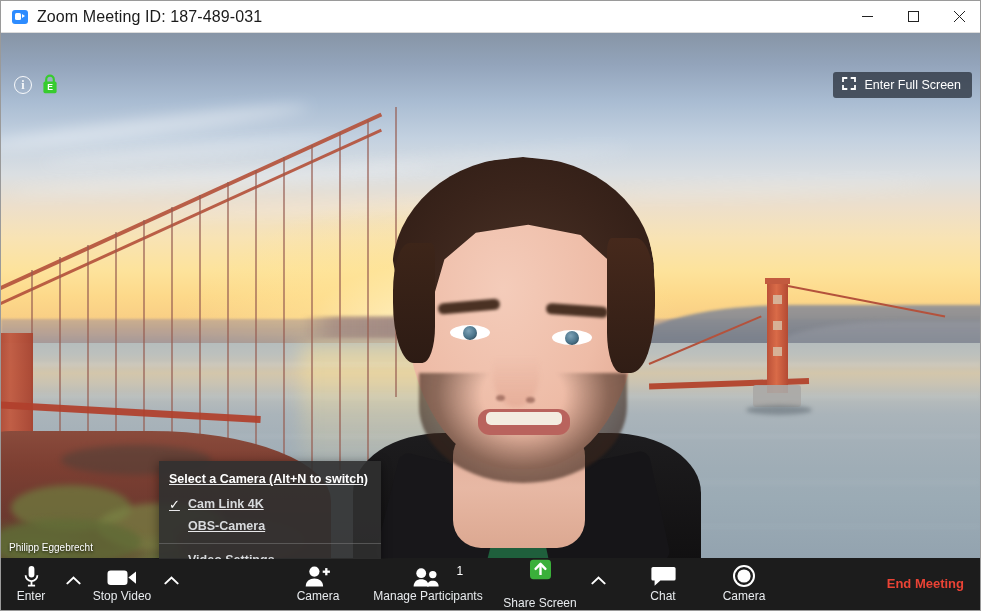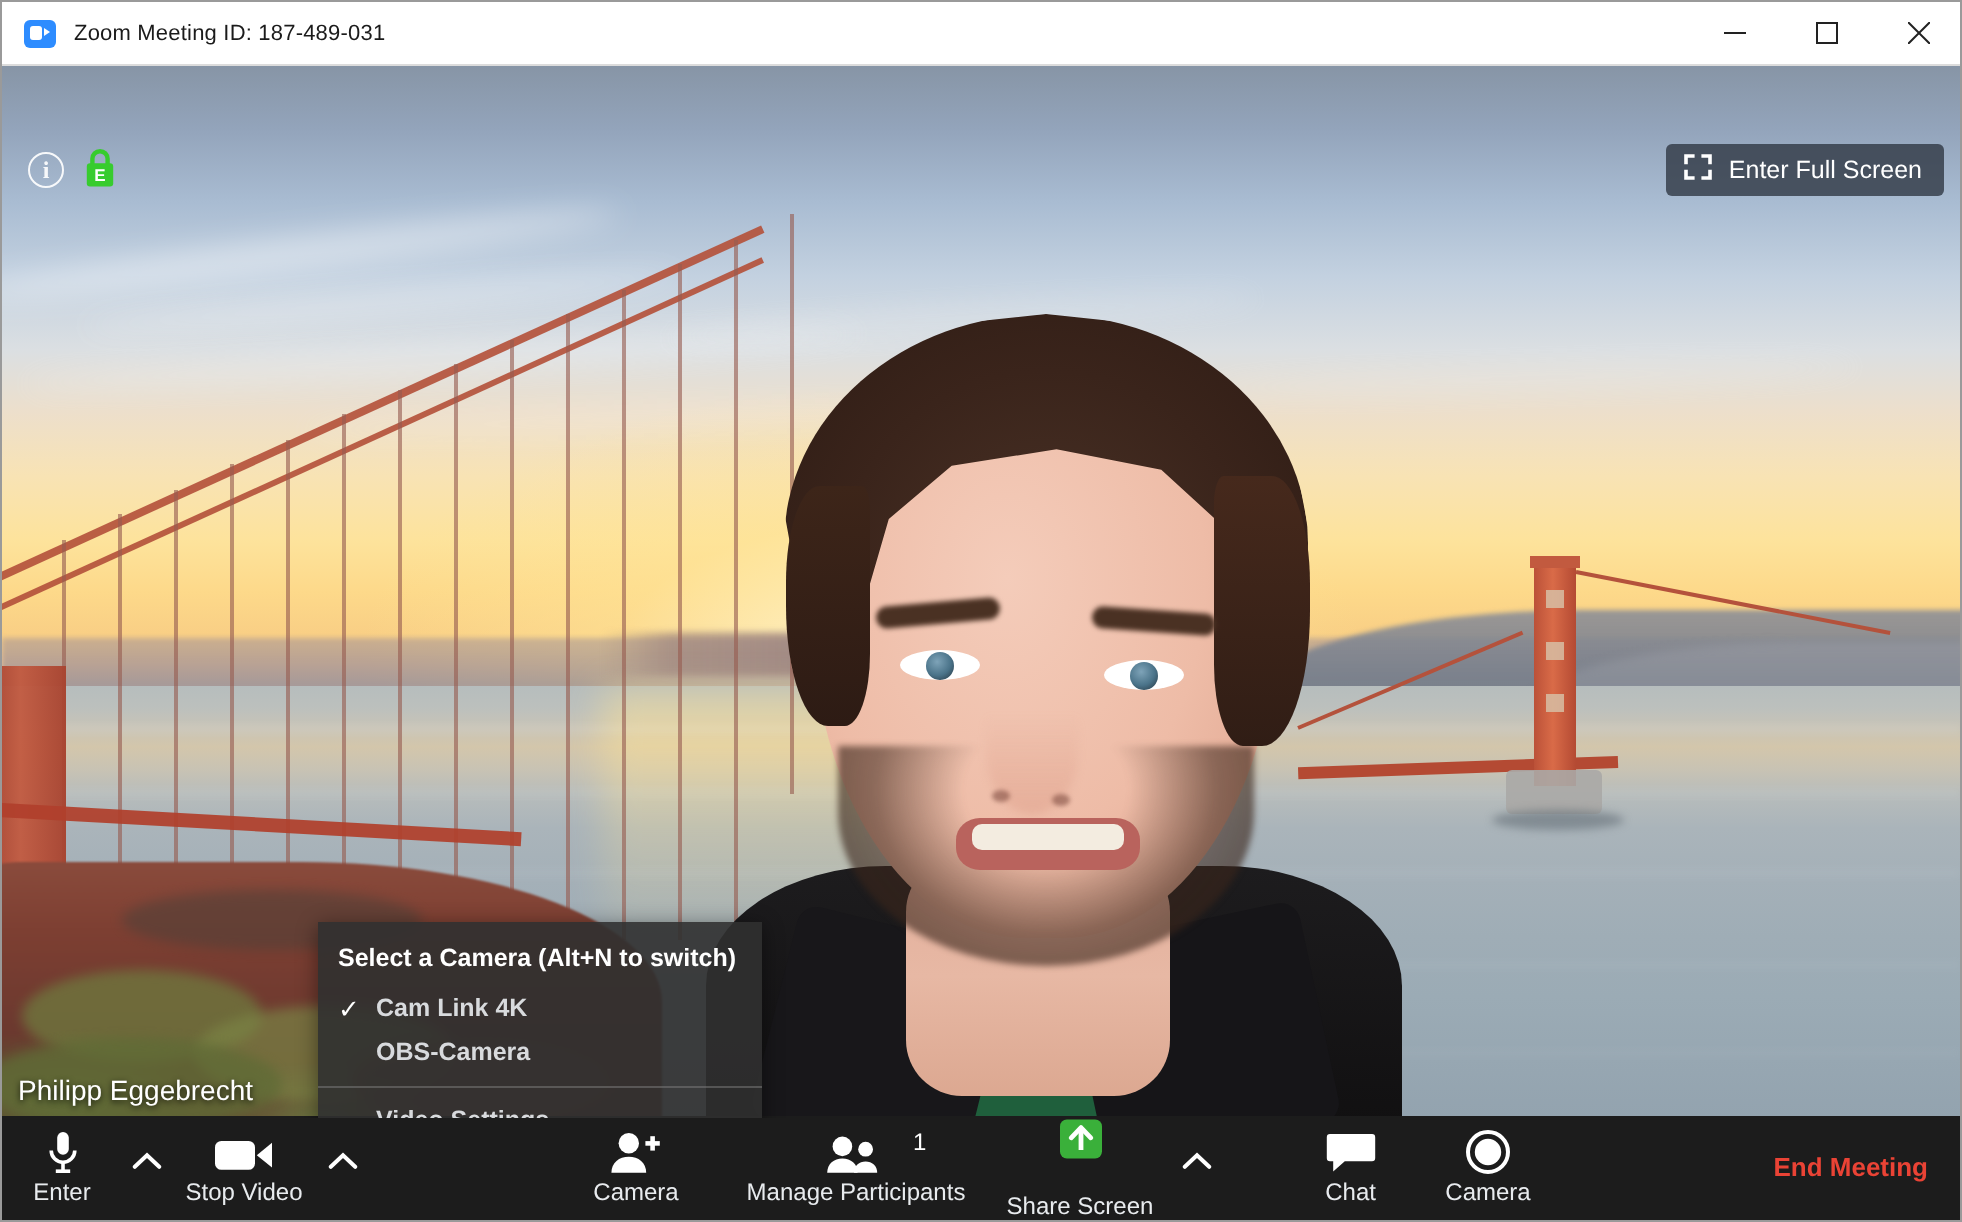--- a/index.html
+++ b/index.html
@@ -44,21 +44,21 @@
   }
   .tb-icon::before {
     content: "";
     position: absolute;
     left: 9.5px; top: 4.5px;
     border-top: 2.5px solid transparent;
     border-bottom: 2.5px solid transparent;
     border-left: 3.5px solid #ffffff;
   }
   .tb-title {
-    font-size: 11px;
+    font-size: 16px;
     color: #1b1b1b;
     letter-spacing: 0.1px;
     white-space: nowrap;
   }
   .tb-spacer { flex: 1 1 auto; }
   .win-btn {
     width: 46px; height: 31px;
     display: flex; align-items: center; justify-content: center;
     flex: 0 0 auto;
   }
@@ -411,21 +411,21 @@
     background: radial-gradient(ellipse at 50% 20%, rgba(70,46,33,0.0) 28%, rgba(62,40,29,0.55) 58%, rgba(52,33,24,0.78) 100%);
     border-radius: 0 0 50% 50% / 0 0 70% 70%;
     filter: blur(1.5px);
   }
 
   
   .name-label {
     position: absolute;
     left: 8px; bottom: 6px;
     color: #ffffff;
-    font-size: 14px;
+    font-size: 10px;
     text-shadow: 0 1px 3px rgba(0,0,0,0.85);
     white-space: nowrap;
   }
 
   
   .info-icon {
     position: absolute;
     left: 13px; top: 43px;
     width: 18px; height: 18px;
     border: 1.6px solid #ffffff;
@@ -459,20 +459,21 @@
   .ctx-menu {
     position: absolute;
     left: 158px; top: 428px;
     width: 222px;
     background: rgba(48,48,48,0.90);
     box-shadow: 0 2px 10px rgba(0,0,0,0.45);
     padding: 5px 0 0 0;
     color: #e8e8ea;
     font-size: 12.5px;
     z-index: 20;
+    text-decoration: underline;
   }
   .ctx-header {
     padding: 6px 10px 7px 10px;
     font-weight: bold;
     color: #ffffff;
     font-size: 12.5px;
     white-space: nowrap;
   }
   .ctx-item {
     height: 22px;
@@ -776,21 +777,21 @@
       </div>
       <div class="tl">Share Screen</div>
     </div>
 
     <div class="chev">
       <svg width="15" height="9" viewBox="0 0 15 9">
           <path d="M1.4 7.4 L7.5 1.6 L13.6 7.4" fill="none" stroke="#ffffff" stroke-width="2" stroke-linecap="round"></path>
         </svg>
     </div>
 
-    <div class="tool" style="width:62px; margin-left:22px;align-items:flex-end;">
+    <div class="tool" style="width:62px; margin-left:22px;">
       <div class="ti">
         <svg width="25" height="21" viewBox="0 0 25 21">
           <path d="M2 1 H23 a1.6 1.6 0 0 1 1.6 1.6 V13 a1.6 1.6 0 0 1 -1.6 1.6 H9.4 L3.6 19.8 V14.6 H2 A1.6 1.6 0 0 1 0.4 13 V2.6 A1.6 1.6 0 0 1 2 1 Z" fill="#ffffff"></path>
         </svg>
       </div>
       <div class="tl">Chat</div>
     </div>
 
     <div class="tool" style="width:72px; margin-left:14px;">
       <div class="ti">

